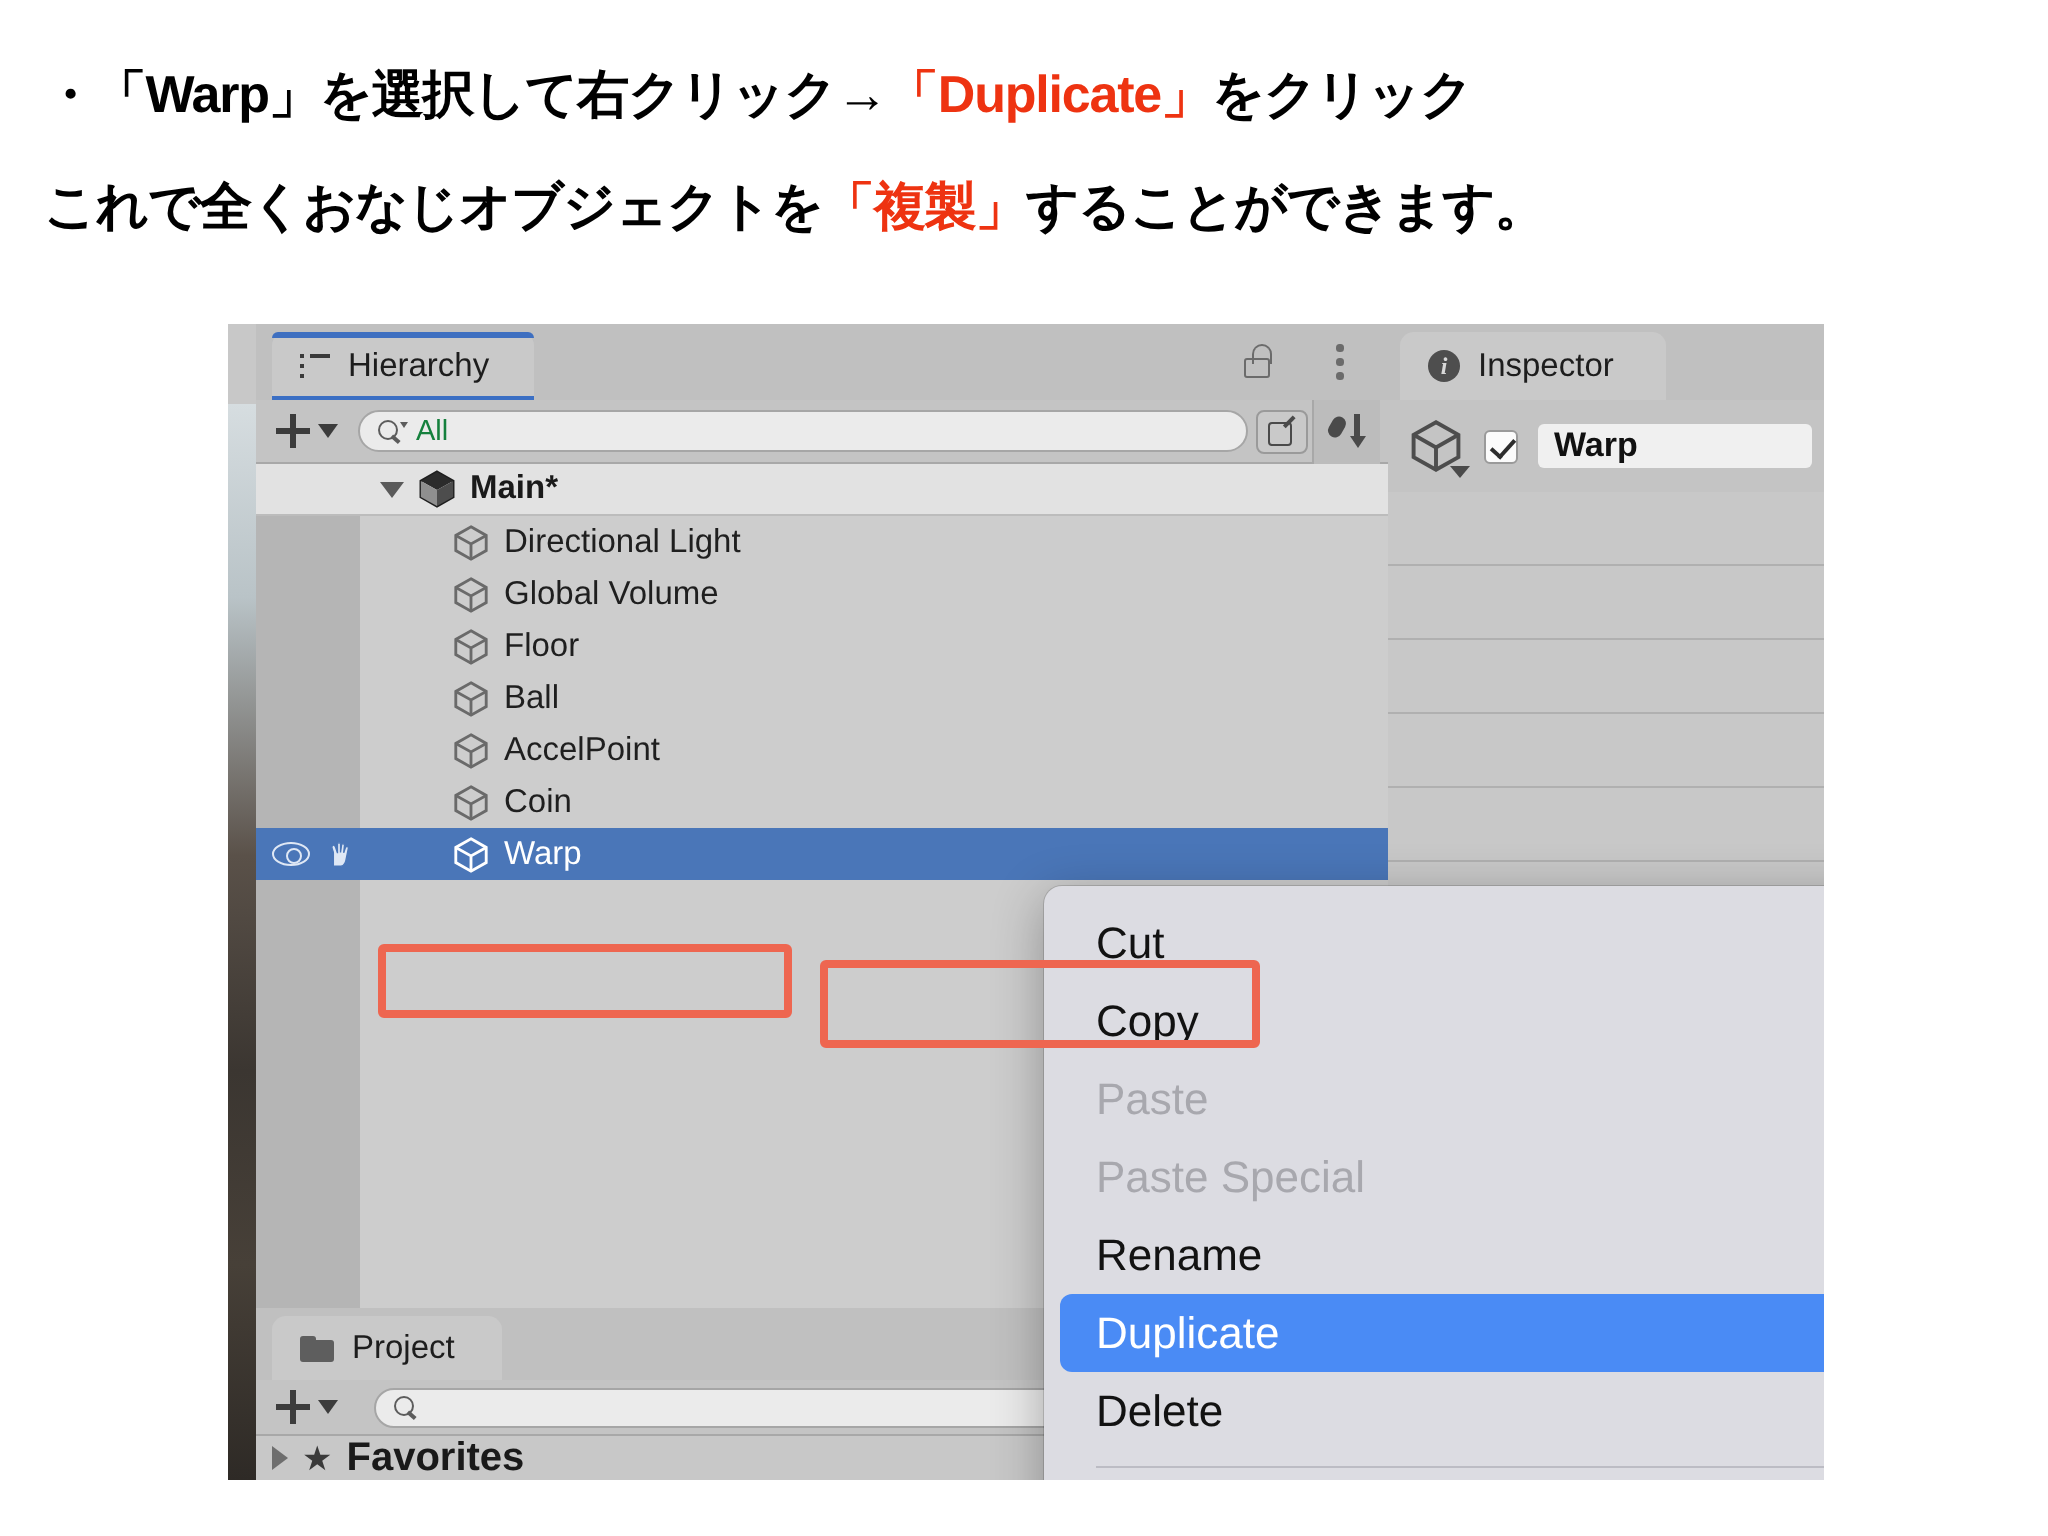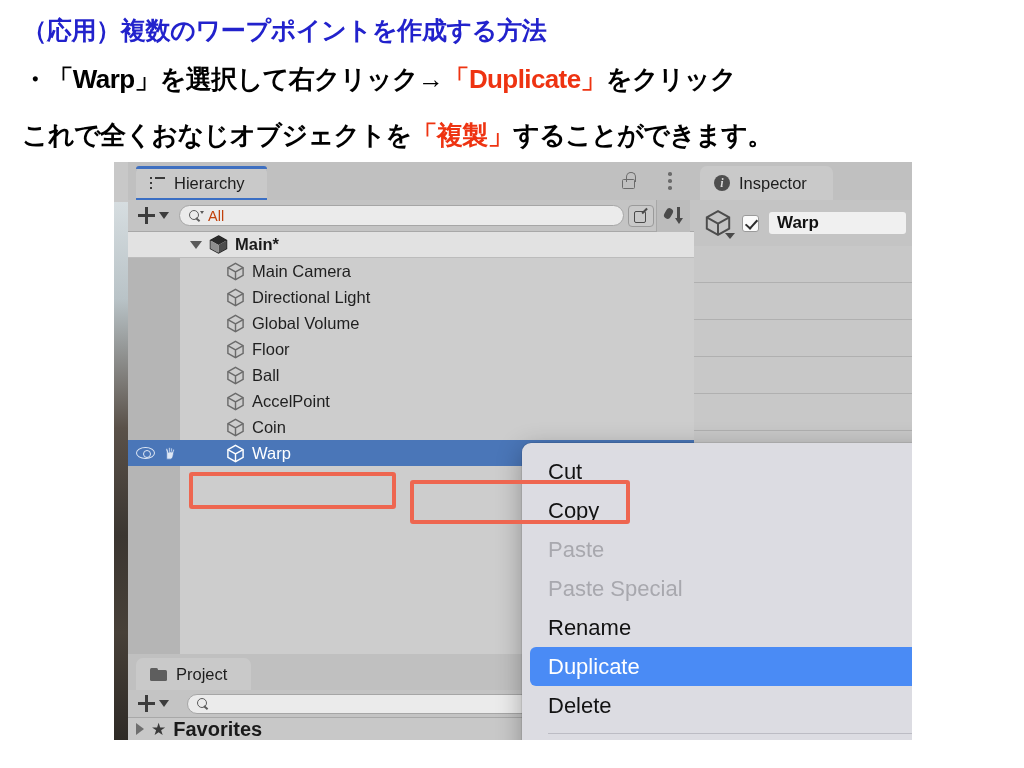--- a/index.html
+++ b/index.html
@@ -164,21 +164,21 @@
     border:1.6px solid #5c5c5c; border-radius:50%;
   }
   .mag::after {
     content:""; position:absolute; left:7px; top:7px; width:5px;height:1.7px;
     background:#5c5c5c; transform: rotate(42deg); transform-origin: left center;
   }
   .mag i {
     position:absolute; right:-3px; top:1px; width:0;height:0;
     border-left:2.5px solid transparent;border-right:2.5px solid transparent;border-top:3.5px solid #5c5c5c;
   }
-  .search-placeholder { color: #c2410c; font-size: 14.5px; }
+  .search-placeholder { color: #15803d; font-size: 14.5px; }
 
   .tb-sq-btn {
     width: 26px; height: 22px; margin-left: 4px;
     border: 1px solid #9a9a9a; border-radius: 4px;
     background: #c9c9c9;
     display:flex;align-items:center;justify-content:center;
   }
   .save-ico { position: relative; width: 14px; height: 14px; }
   .save-ico::before {
     content:""; position:absolute; left:0; bottom:0; width:10px;height:10px;
@@ -423,21 +423,20 @@
   }
   #redbox-warp { left: 189px; top: 472px; width: 207px; height: 37px; }
   #redbox-duplicate { left: 410px; top: 480px; width: 220px; height: 44px; }
 
   .cube-svg { display:block; }
 </style>
 </head>
 <body>
 
 <div class="slide-text">
-  <div class="line1">（応用）複数のワープポイントを作成する方法</div>
   <div class="line2"><span>・「Warp」を選択して右クリック→</span><span class="red">「Duplicate」</span><span>をクリック</span></div>
   <div class="line3"><span>これで全くおなじオブジェクトを</span><span class="red">「複製」</span><span>することができます。</span></div>
 </div>
 
 <div class="shot">
 
   <div class="scene-sliver-top"></div>
   <div class="scene-sliver"></div>
 
   <div class="hier-panel">
@@ -510,29 +509,20 @@
       </div>
 
       <div>
         <div class="go-row">
           <span class="cube">
             <svg class="cube-svg" width="19" height="19" viewBox="0 0 20 20">
               <polygon points="10,1.5 18,6 18,14 10,18.5 2,14 2,6" fill="none" stroke="#6a6a6a" stroke-width="1.5"></polygon>
               <path d="M2,6 L10,10.5 L18,6 M10,10.5 L10,18.5" fill="none" stroke="#6a6a6a" stroke-width="1.5"></path>
             </svg>
           </span>
-          <span>Main Camera</span>
-        </div>
-        <div class="go-row">
-          <span class="cube">
-            <svg class="cube-svg" width="19" height="19" viewBox="0 0 20 20">
-              <polygon points="10,1.5 18,6 18,14 10,18.5 2,14 2,6" fill="none" stroke="#6a6a6a" stroke-width="1.5"></polygon>
-              <path d="M2,6 L10,10.5 L18,6 M10,10.5 L10,18.5" fill="none" stroke="#6a6a6a" stroke-width="1.5"></path>
-            </svg>
-          </span>
           <span>Directional Light</span>
         </div>
         <div class="go-row">
           <span class="cube">
             <svg class="cube-svg" width="19" height="19" viewBox="0 0 20 20">
               <polygon points="10,1.5 18,6 18,14 10,18.5 2,14 2,6" fill="none" stroke="#6a6a6a" stroke-width="1.5"></polygon>
               <path d="M2,6 L10,10.5 L18,6 M10,10.5 L10,18.5" fill="none" stroke="#6a6a6a" stroke-width="1.5"></path>
             </svg>
           </span>
           <span>Global Volume</span>

